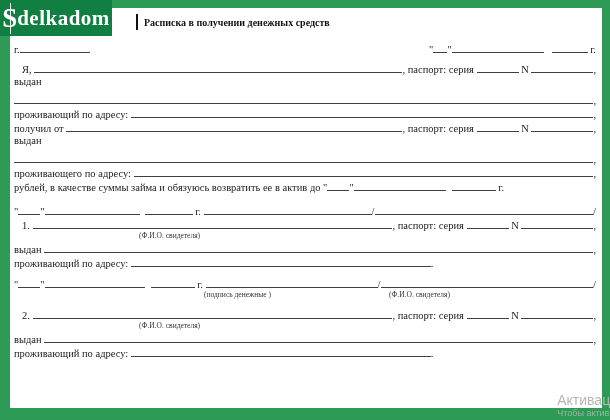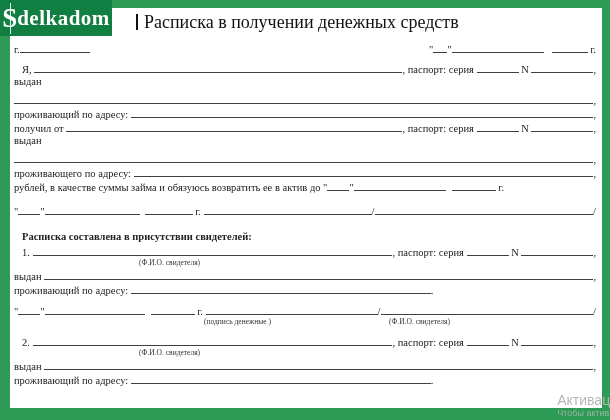--- a/index.html
+++ b/index.html
@@ -33,21 +33,21 @@
     content:"";position:absolute;left:50%;top:-2px;bottom:-2px;
     width:1px;background:#ffffff;opacity:.9;
   }
   .brand-rest{font-size:21px;font-weight:700;letter-spacing:.5px;}
   .title-row{
     position:absolute;left:108px;top:0;height:28px;right:0;
     display:flex;align-items:center;
   }
   .title-cursor{width:2px;height:16px;background:#111;margin-left:18px;margin-right:6px;}
   .title{
-    font-size:18px;font-weight:400;color:#111;margin:0;
+    font-size:10px;font-weight:700;color:#111;margin:0;
     font-family:"Liberation Serif", serif;
   }
   .form-body{
     position:absolute;left:4px;right:6px;top:30px;bottom:0;
     font-size:10.5px;color:#222;
   }
   .row{
     display:flex;align-items:baseline;
     line-height:12px;height:12px;
     white-space:pre;
@@ -85,21 +85,20 @@
         <div class="row" style="margin-top: 8px;"><span class="sp" style="width: 8px;"></span><span class="seg">Я, </span><span class="blank fill"></span><span class="seg">, паспорт: серия </span><span class="blank" style="width: 42px;"></span><span class="seg"> N </span><span class="blank" style="width: 62px;"></span><span class="seg">,</span></div>
         <div class="row" style="margin-top: 2px;"><span class="seg">выдан</span></div>
         <div class="row" style="margin-top: 5px;"><span class="blank fill"></span><span class="seg">,</span></div>
         <div class="row" style="margin-top: 2px;"><span class="seg">проживающий по адресу: </span><span class="blank fill"></span><span class="seg">,</span></div>
         <div class="row" style="margin-top: 2px;"><span class="seg">получил от </span><span class="blank fill"></span><span class="seg">, паспорт: серия </span><span class="blank" style="width: 42px;"></span><span class="seg"> N </span><span class="blank" style="width: 62px;"></span><span class="seg">,</span></div>
         <div class="row" style="margin-top: 2px;"><span class="seg">выдан</span></div>
         <div class="row" style="margin-top: 5px;"><span class="blank fill"></span><span class="seg">,</span></div>
         <div class="row" style="margin-top: 2px;"><span class="seg">проживающего по адресу: </span><span class="blank fill"></span><span class="seg">,</span></div>
         <div class="row" style="margin-top: 2px;"><span class="seg">рублей, в качестве суммы займа и обязуюсь возвратить ее в актив до "</span><span class="blank" style="width: 22px;"></span><span class="seg">"</span><span class="blank" style="width: 92px;"></span><span class="sp" style="width: 6px;"></span><span class="blank" style="width: 44px;"></span><span class="seg"> г.</span></div>
         <div class="row" style="margin-top: 12px;"><span class="seg">"</span><span class="blank" style="width: 22px;"></span><span class="seg">"</span><span class="blank" style="width: 95px;"></span><span class="sp" style="width: 5px;"></span><span class="blank" style="width: 48px;"></span><span class="seg"> г. </span><span class="blank" style="width: 168px;"></span><span class="seg">/</span><span class="blank fill"></span><span class="seg">/</span></div>
-        <div class="row bold" style="margin-top: 15px;"><span class="sp" style="width: 8px;"></span><span class="seg">Расписка составлена в присутствии свидетелей:</span></div>
         <div class="row" style="margin-top: 2px;"><span class="sp" style="width: 8px;"></span><span class="seg">1. </span><span class="blank fill"></span><span class="seg">, паспорт: серия </span><span class="blank" style="width: 42px;"></span><span class="seg"> N </span><span class="blank" style="width: 72px;"></span><span class="seg">,</span></div>
         <div class="row small" style="margin-top: 1px;"><span class="sp" style="width: 125px;"></span><span class="seg">(Ф.И.О. свидетеля)</span></div>
         <div class="row" style="margin-top: 2px;"><span class="seg">выдан </span><span class="blank fill"></span><span class="seg">,</span></div>
         <div class="row" style="margin-top: 2px;"><span class="seg">проживающий по адресу: </span><span class="blank" style="width: 300px;"></span><span class="seg">.</span></div>
         <div class="row" style="margin-top: 9px;"><span class="seg">"</span><span class="blank" style="width: 22px;"></span><span class="seg">"</span><span class="blank" style="width: 100px;"></span><span class="sp" style="width: 6px;"></span><span class="blank" style="width: 44px;"></span><span class="seg"> г. </span><span class="blank" style="width: 172px;"></span><span class="seg">/</span><span class="blank fill"></span><span class="seg">/</span></div>
         <div class="row small" style="margin-top: 1px;"><span class="sp" style="width: 190px;"></span><span class="seg">(подпись денежные )</span><span class="sp" style="width: 118px;"></span><span class="seg">(Ф.И.О. свидетеля)</span></div>
         <div class="row" style="margin-top: 9px;"><span class="sp" style="width: 8px;"></span><span class="seg">2. </span><span class="blank fill"></span><span class="seg">, паспорт: серия </span><span class="blank" style="width: 42px;"></span><span class="seg"> N </span><span class="blank" style="width: 72px;"></span><span class="seg">,</span></div>
         <div class="row small" style="margin-top: 1px;"><span class="sp" style="width: 125px;"></span><span class="seg">(Ф.И.О. свидетеля)</span></div>
         <div class="row" style="margin-top: 2px;"><span class="seg">выдан </span><span class="blank fill"></span><span class="seg">,</span></div>
         <div class="row" style="margin-top: 2px;"><span class="seg">проживающий по адресу: </span><span class="blank" style="width: 300px;"></span><span class="seg">.</span></div>

